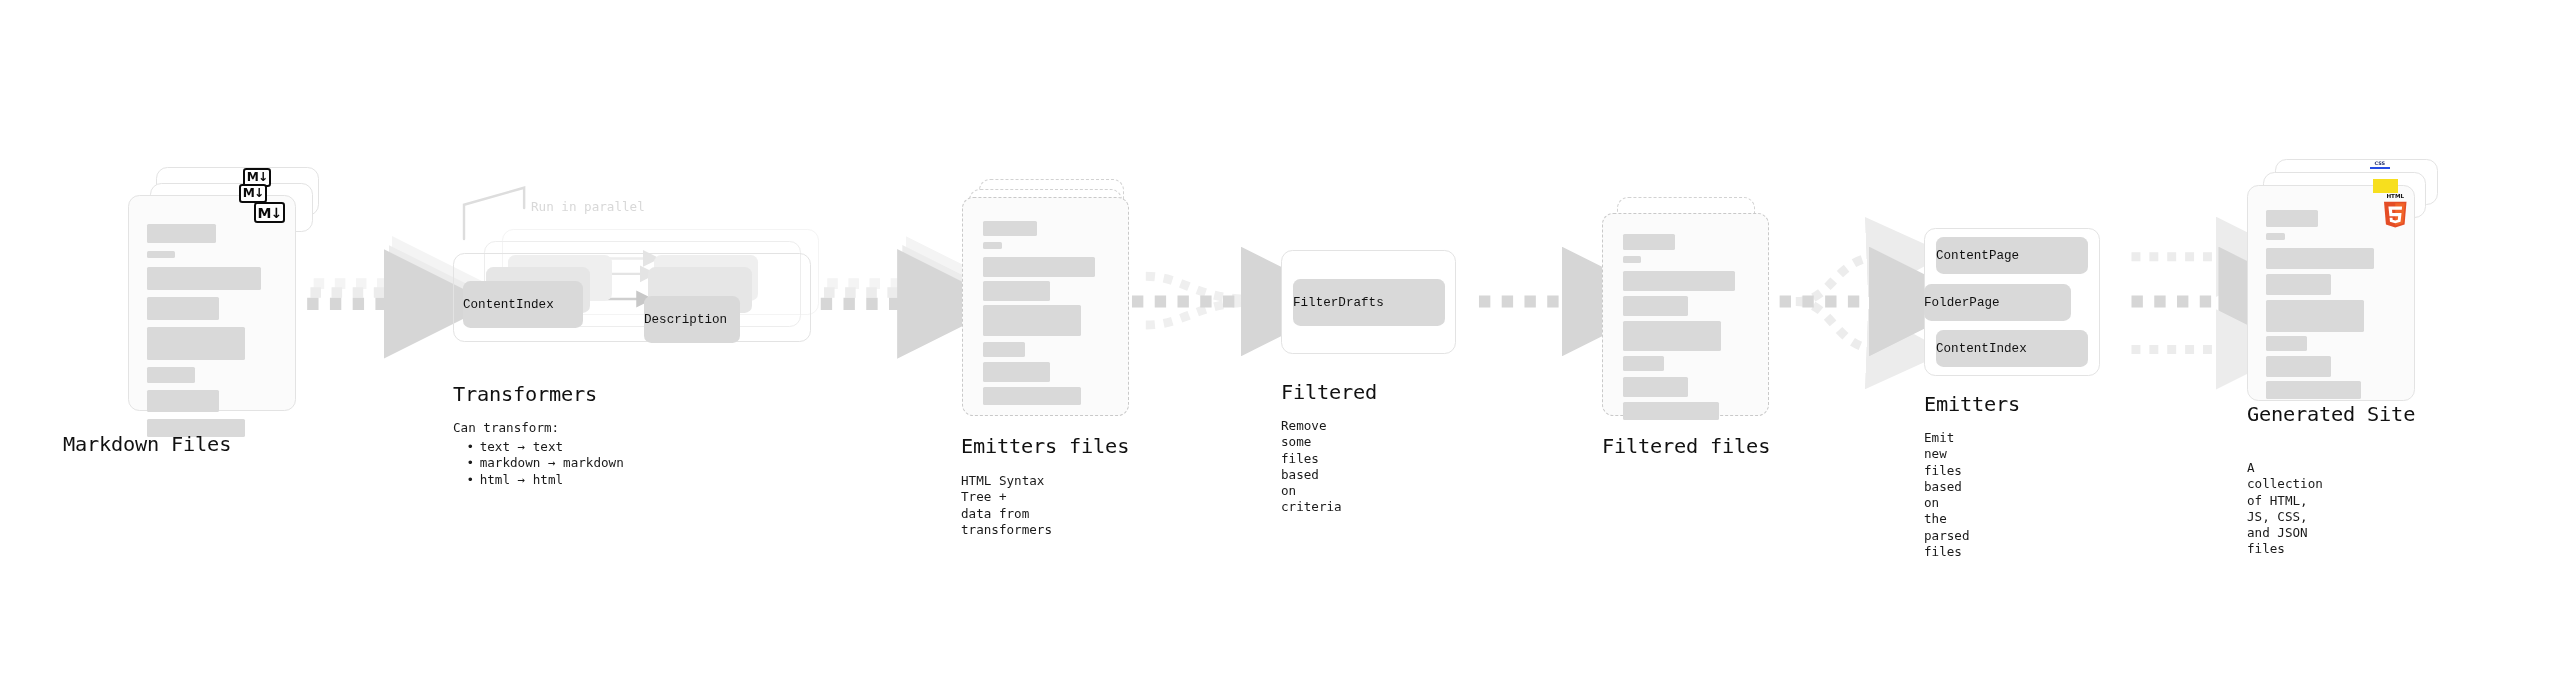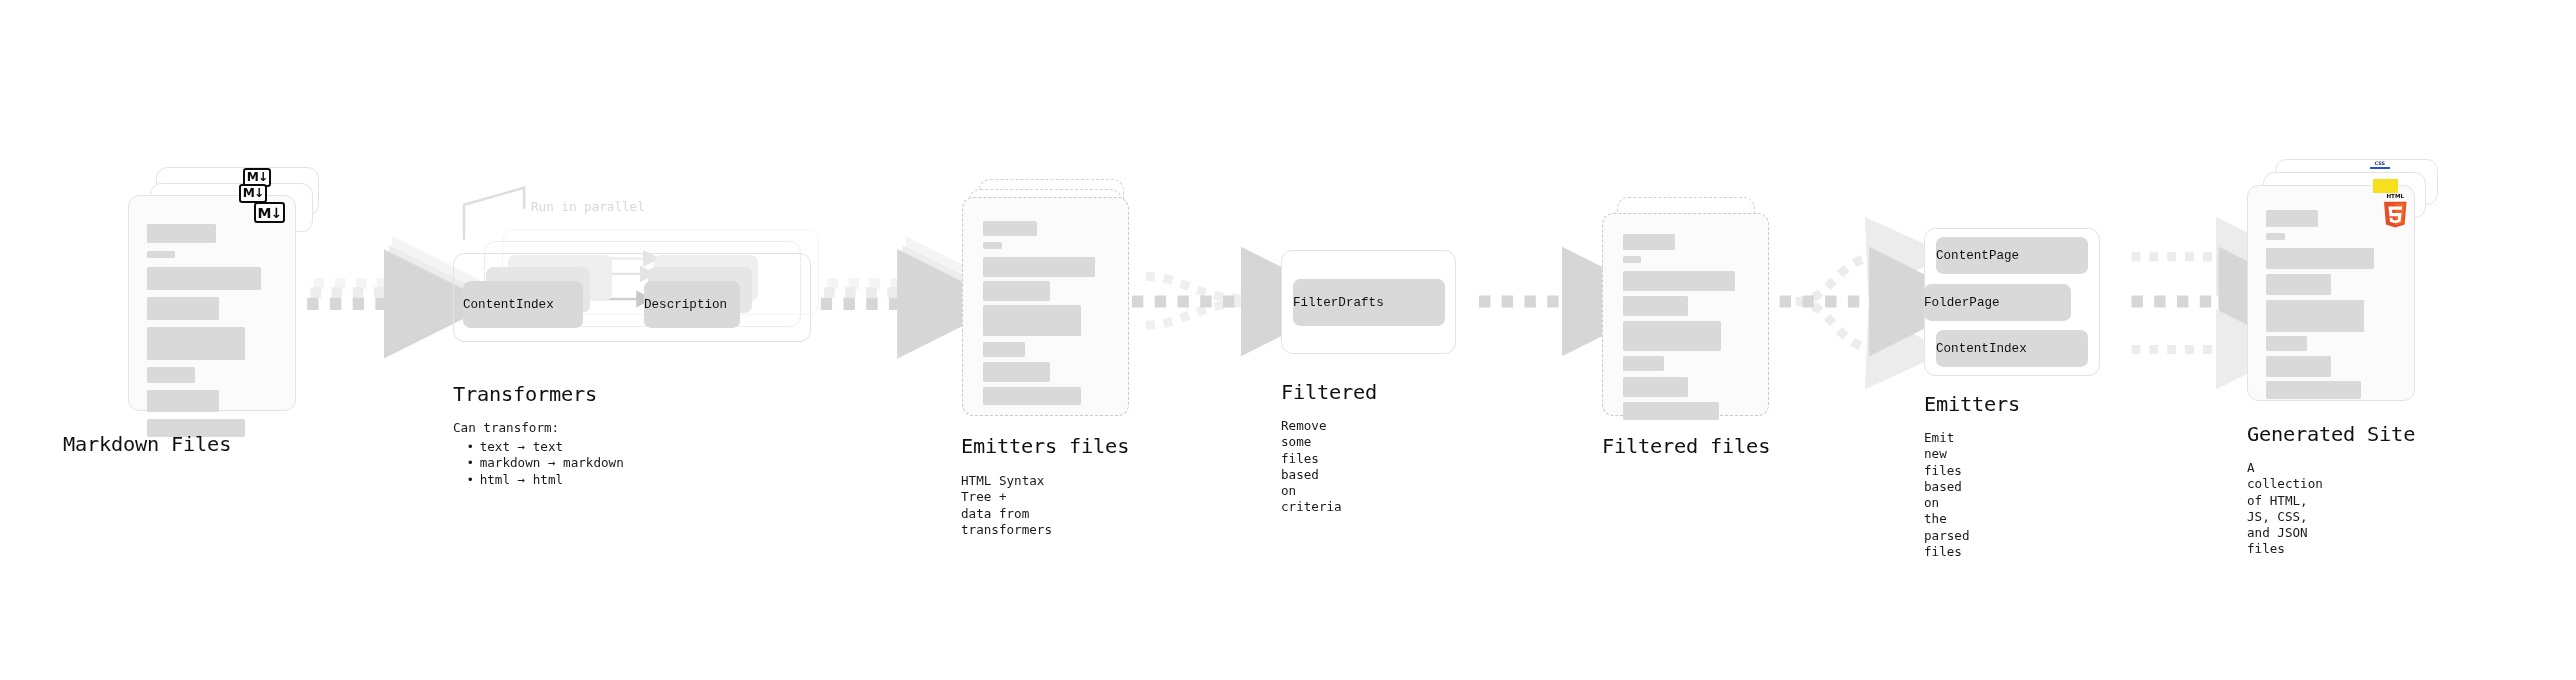--- a/index.html
+++ b/index.html
@@ -285,21 +285,21 @@
     <div class="groupbox" style="left:453px; top:253px; width:358px; height:89px; background:transparent;"></div>
 
     <div class="chip ghost2" style="left:508px; top:255px; width:104px; height:46px;"></div>
     <div class="chip ghost1" style="left:486px; top:267px; width:104px; height:46px;"></div>
     <div class="chip" style="left:463px; top:281px; width:120px; height:47px;">
       <span>ContentIndex</span>
     </div>
 
     <div class="chip ghost2" style="left:654px; top:255px; width:104px; height:46px;"></div>
     <div class="chip ghost1" style="left:648px; top:267px; width:104px; height:46px;"></div>
-    <div class="chip" style="left:644px; top:281px; width:96px; height:47px;">
+    <div class="chip" style="left:644px; top:296px; width:96px; height:47px;">
       <span>Description</span>
     </div>
 
     <div class="parallel-label" style="left:531px; top:199px;">Run in parallel</div>
 
     <div class="title-label" style="left:223px; top:186px; left:223px; top:186px;"></div>
 
     <div class="title-label" style="left:224px; top:186px;"></div>
 
     <div class="title-label" style="left:224px; top:186px;"></div>
@@ -407,19 +407,19 @@
       <svg viewBox="0 0 40 46" width="32.5" height="37" xmlns="http://www.w3.org/2000/svg">
         <text x="20" y="8" font-family="DejaVu Sans, Liberation Sans, sans-serif" font-size="7" font-weight="bold" text-anchor="middle" fill="#111111">HTML</text>
         <path d="M6,12 L34,12 L31.6,40.5 L20,44 L8.4,40.5 Z" fill="#e44d26"></path>
         <path d="M20,14 L31.9,14 L29.8,38.8 L20,41.8 Z" fill="#f16529"></path>
         <path d="M11.5,18 L28.5,18 L28.1,22 L16,22 L16.3,26 L27.8,26
                  L26.6,37 L20,38.9 L13.4,37 L13,32 L16.6,32 L16.8,34.6
                  L20,35.5 L23.2,34.6 L23.6,30 L12.8,30 Z" fill="#ffffff"></path>
       </svg>
     </div>
 
-    <div class="title-label" style="left:2247px; top:422px;">Generated Site</div>
+    <div class="title-label" style="left:2247px; top:402px;">Generated Site</div>
     <div class="sub-label" style="left:2247px; top:460px;">A collection of HTML,
 JS, CSS, and JSON files</div>
   </div>
 
 </div>
 
 
 </body></html>

